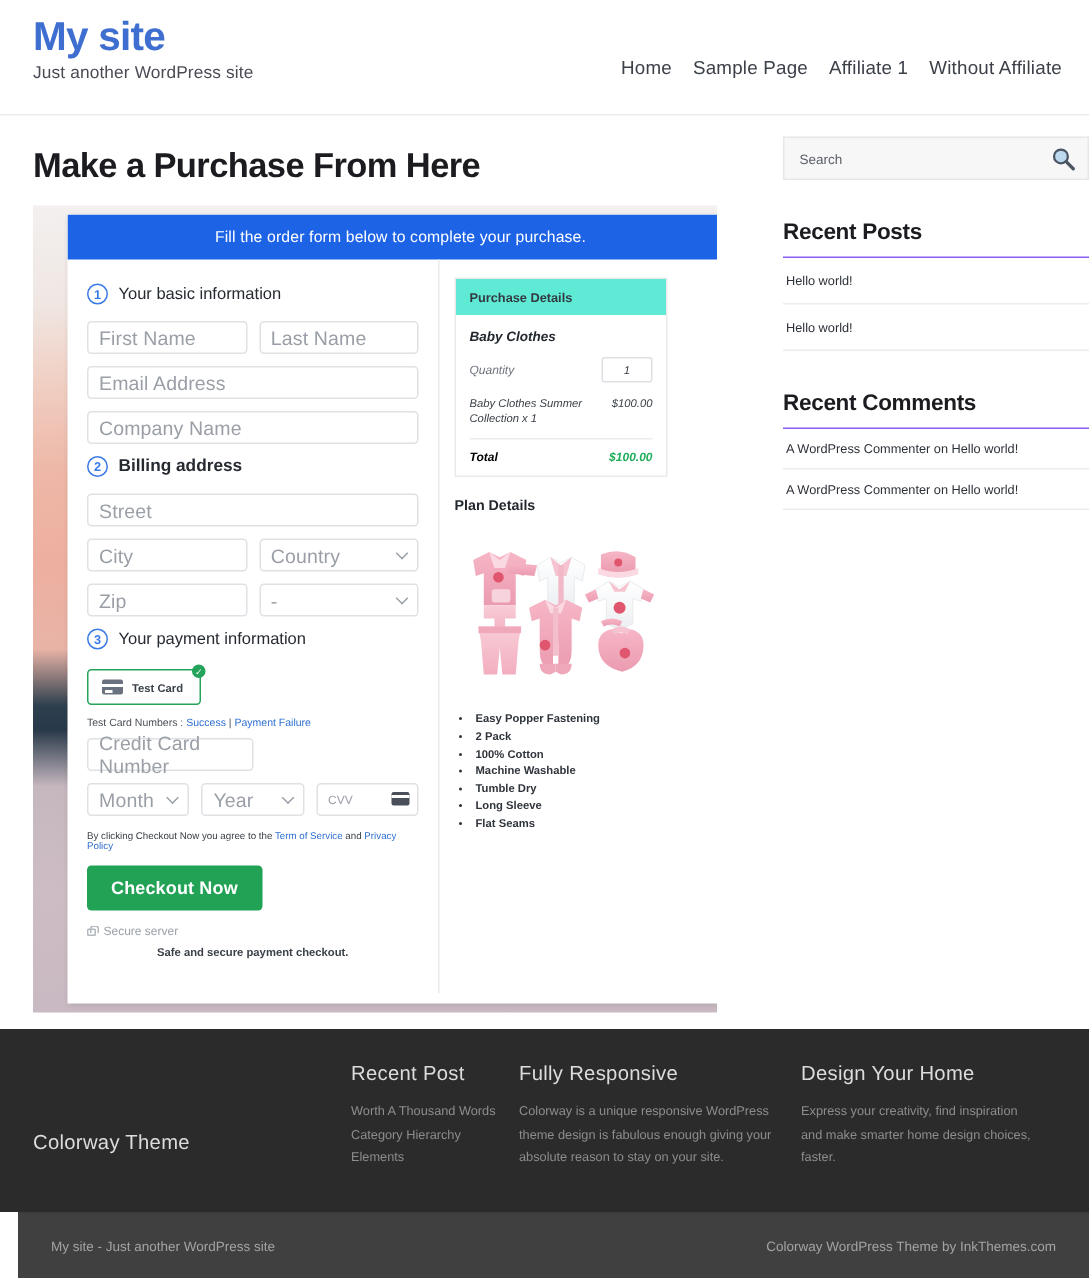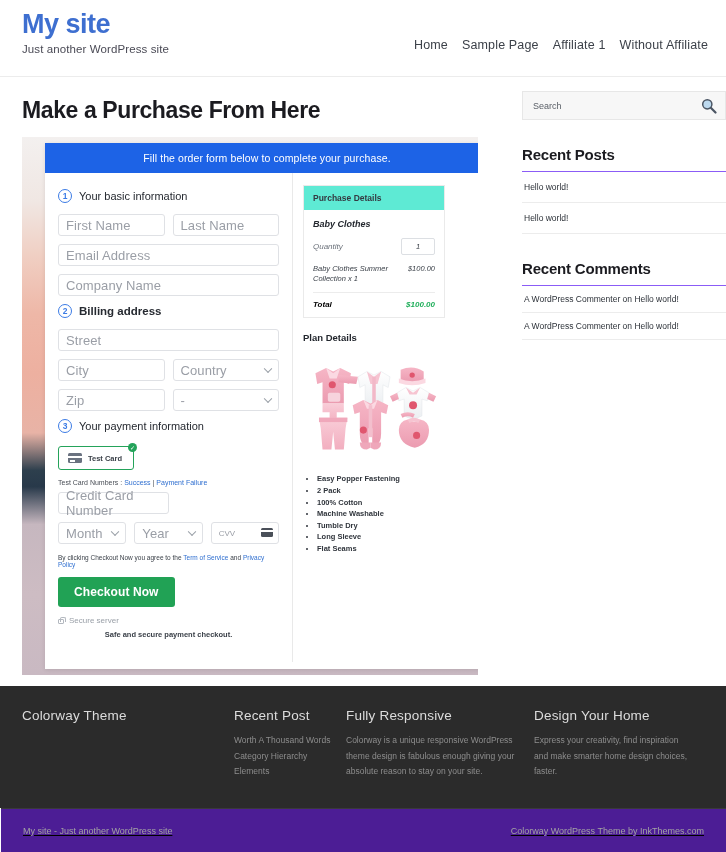--- a/index.html
+++ b/index.html
@@ -229,36 +229,35 @@
   }
   .widget-list.posts li { padding: 10px 2px; }
 
   
   .footer {
     position: absolute; left:0; right:0; top: 686px; height: 122px;
     background: #2b2b2b; padding: 22px 22px 0 22px;
     display: flex; gap: 0;
   }
   .fcol { flex: 1; padding-right: 14px; }
-  .fcol:nth-child(1) { flex: 0 0 212px; }
+  .fcol:nth-child(1) { flex: 0 0 212px; margin-top: 46px; }
   .fcol:nth-child(2) { flex: 0 0 112px; }
   .fcol:nth-child(3) { flex: 0 0 188px; }
   .fcol h4 {
     font-size: 13.5px; font-weight: normal; color: #dcdcdc;
     margin: 0 0 10px 0; letter-spacing: .2px;
   }
   .fcol p { font-size: 8.5px; color: #8d8d8d; line-height: 1.85; margin: 0; }
   .fcol ul { list-style: none; margin: 0; padding: 0; }
   .fcol ul li { font-size: 8.5px; color: #8d8d8d; line-height: 1.85; }
   .footer-bar {
-    position: absolute; left: 1px; right: 0; top: 808px; height: 44px;
-    background: #4c1d95; border-top: 1px solid #3a3a3a;
+    position: absolute; left: 12px; right: 0; top: 808px; height: 44px;
+    background: #404040; border-top: 1px solid #3a3a3a;
     display: flex; align-items: center; justify-content: space-between;
     padding: 0 22px;
-    text-decoration: underline;
   }
   .footer-bar span { font-size: 9px; color: #a3a3a3; }
 </style>
 </head>
 <body>
 
 <div class="page">
 
   <div class="site-header">
     <div class="brand">

